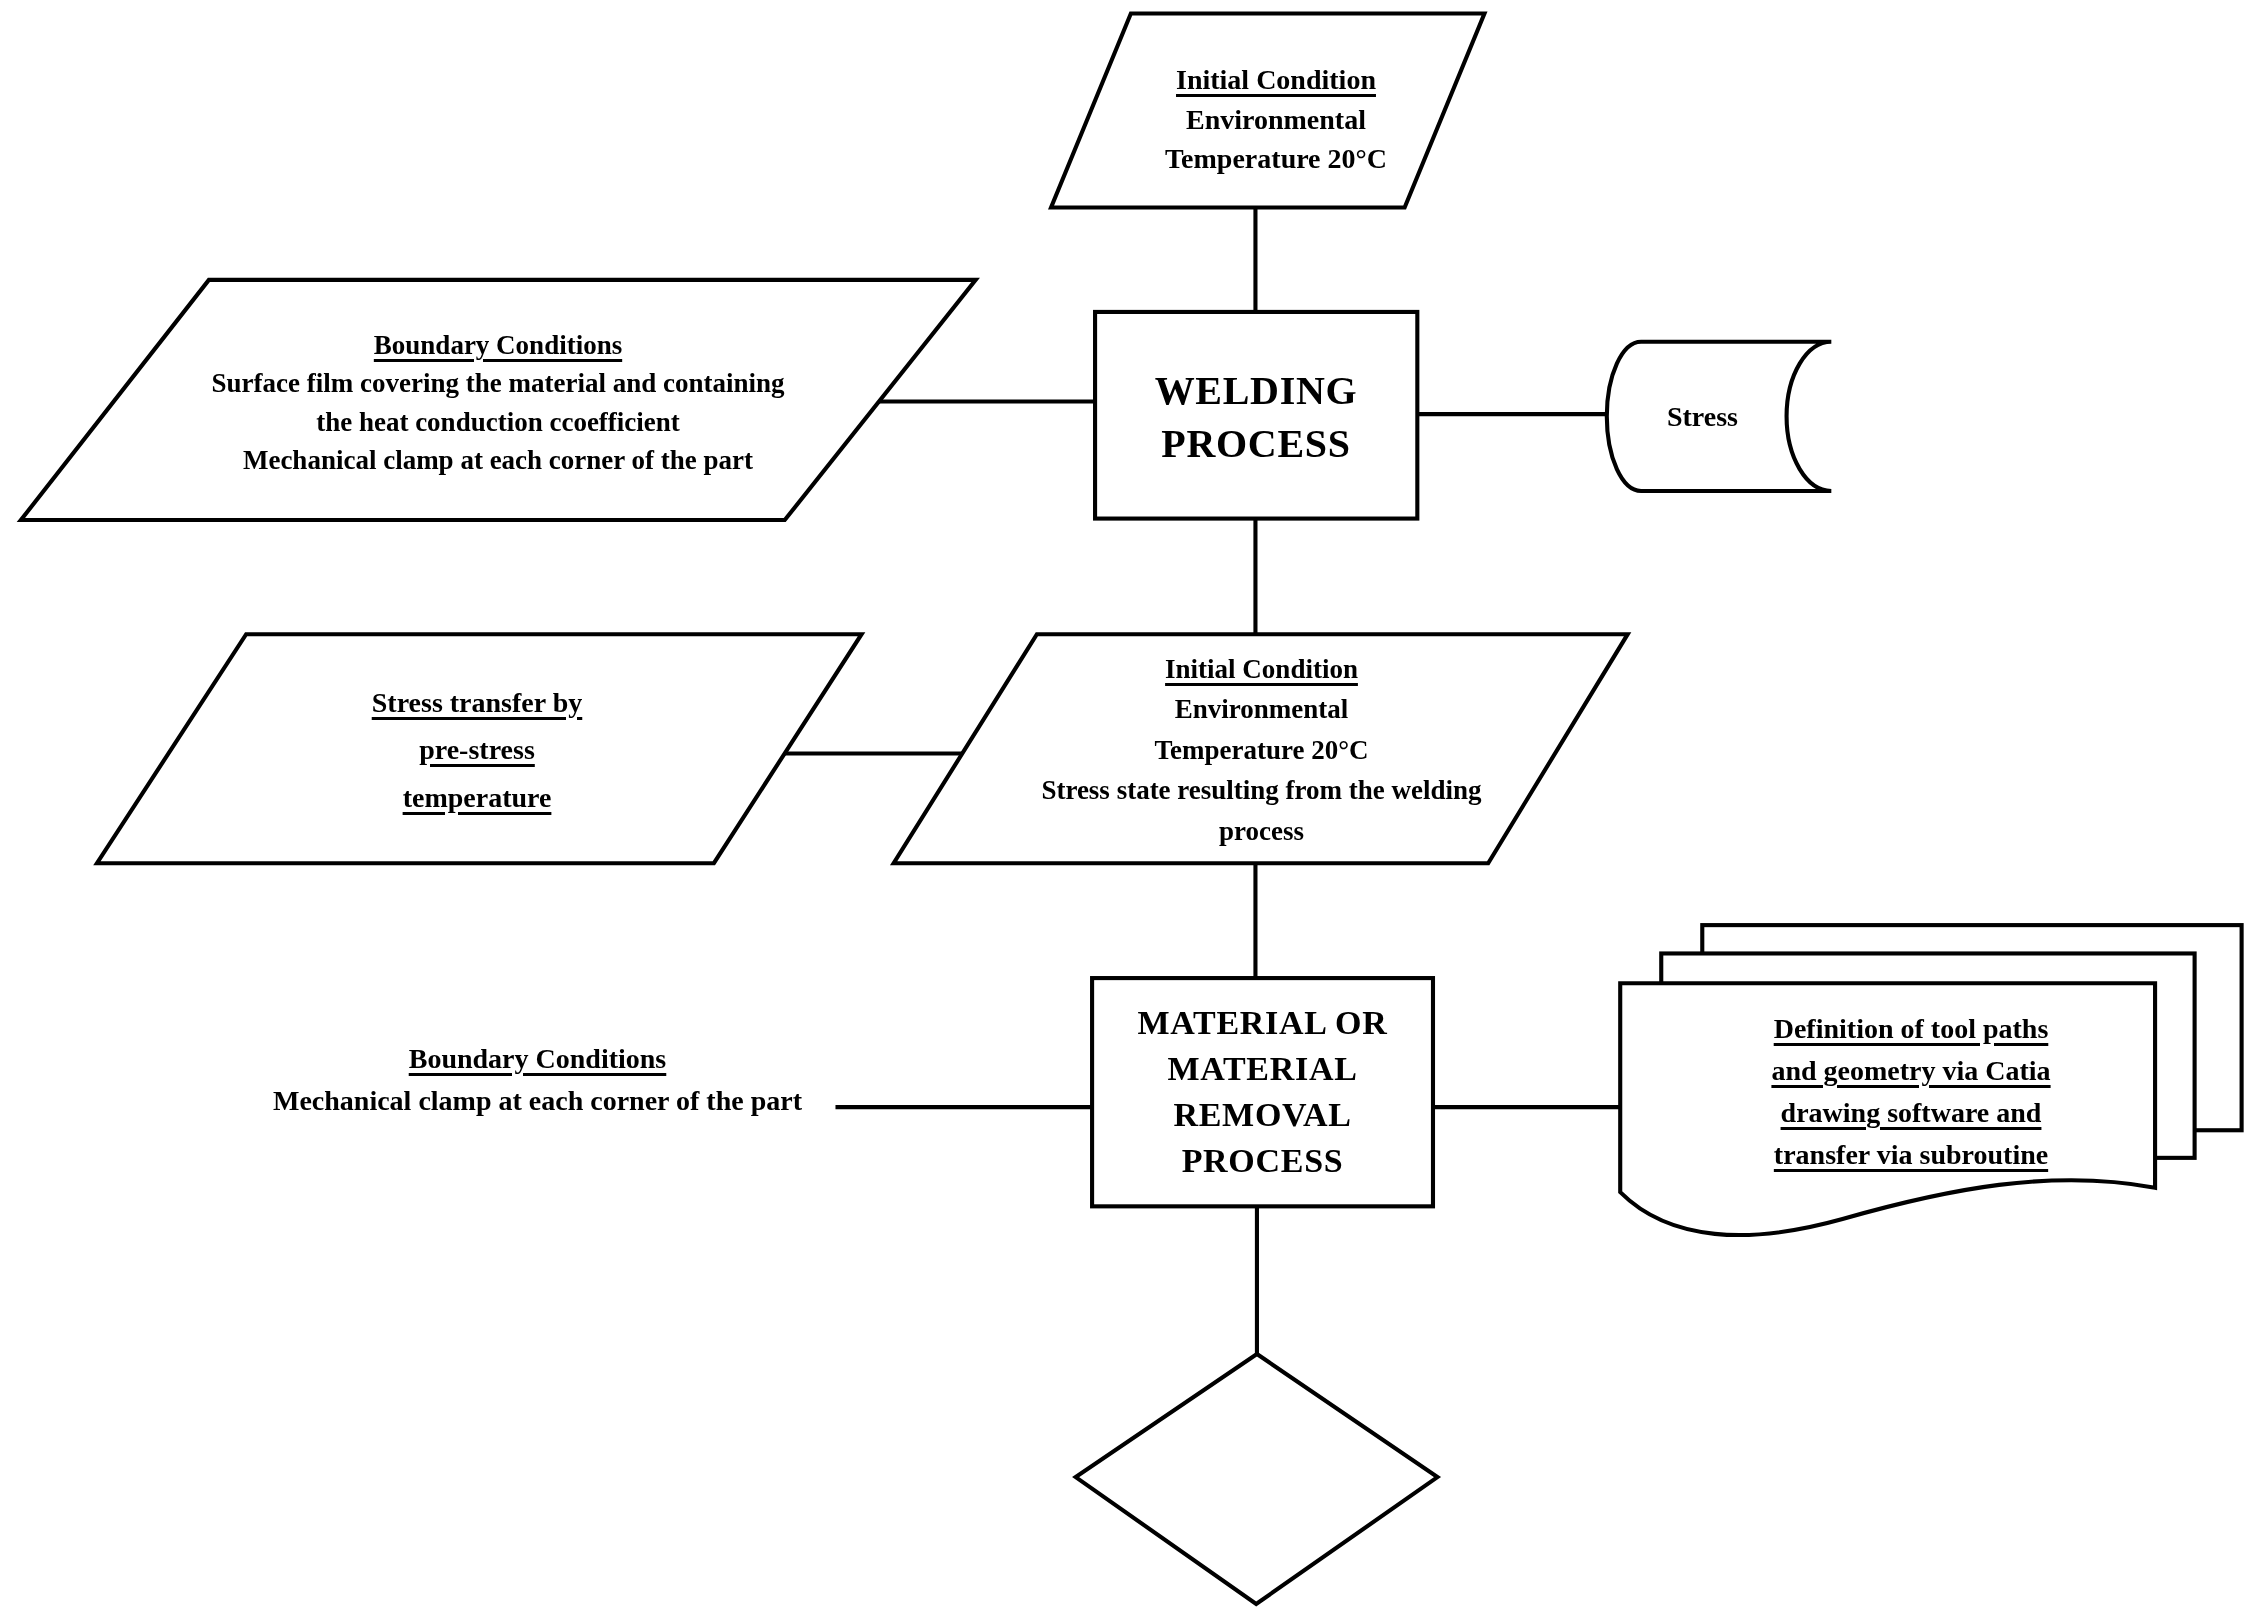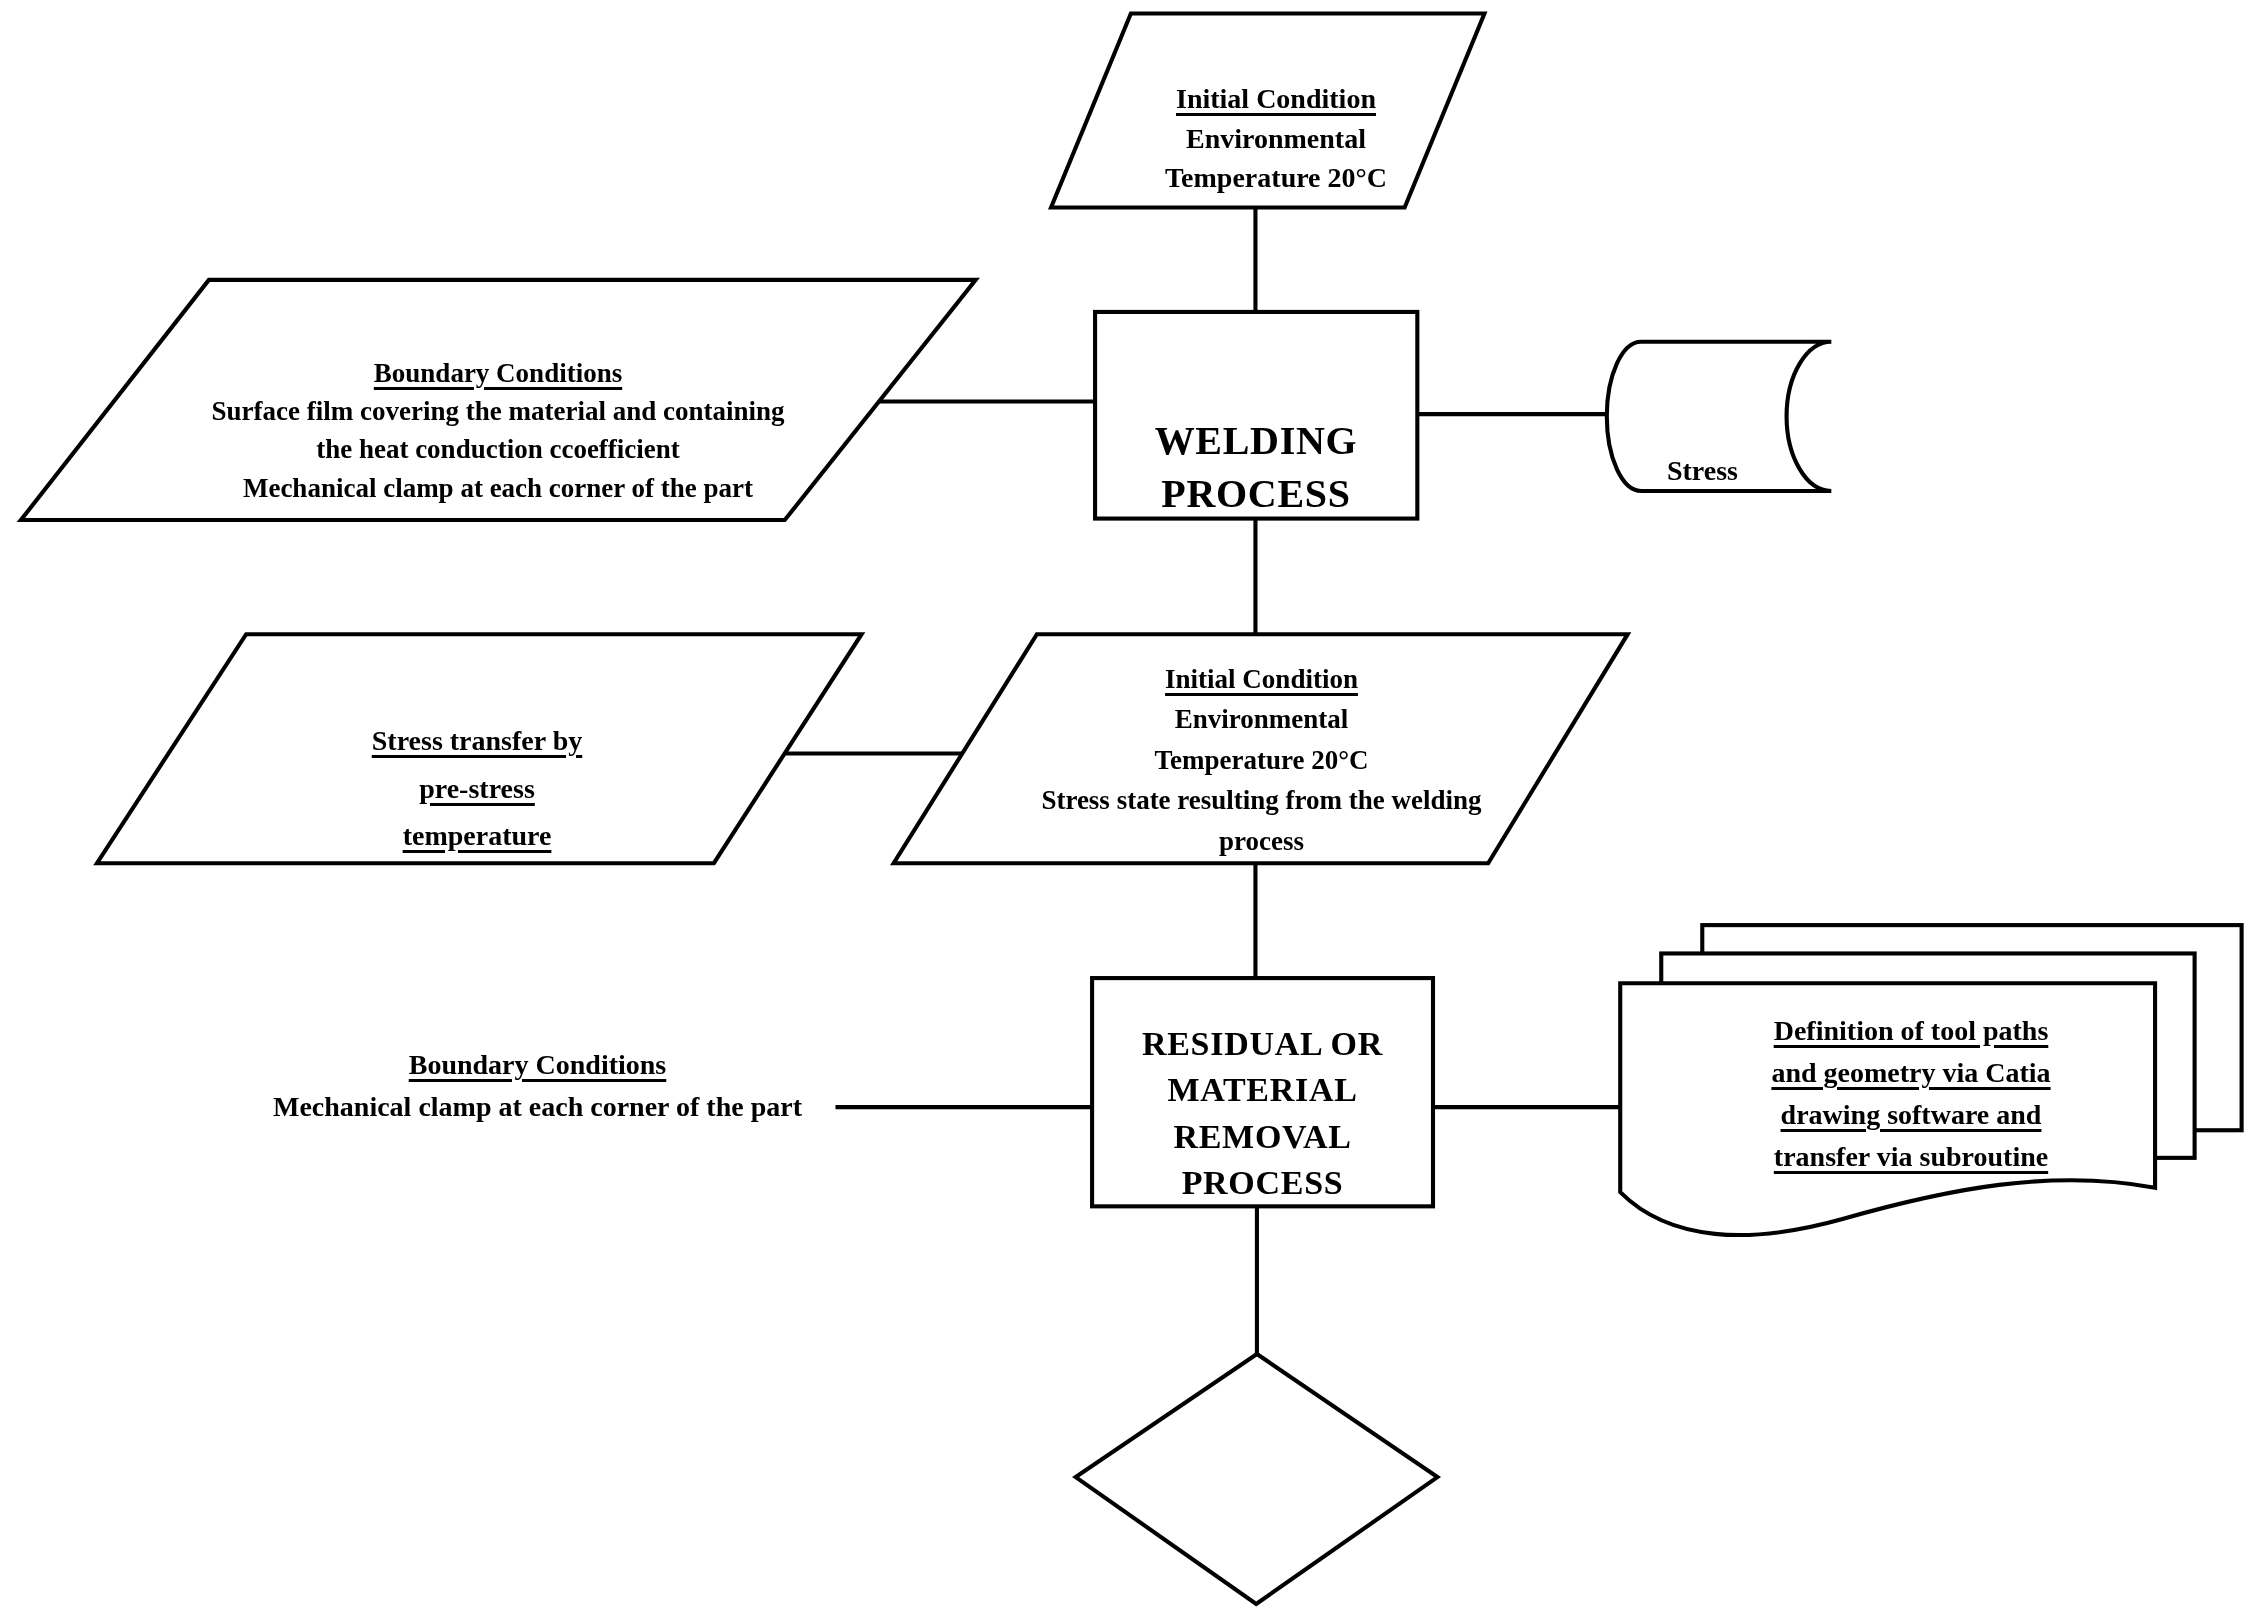--- a/index.html
+++ b/index.html
@@ -8,21 +8,21 @@
     width:2261px;height:1616px;
     background:#ffffff;
     font-family:"Liberation Serif","DejaVu Serif",serif;
     color:#000;
     overflow:hidden;
   }
   .shapes{position:absolute;left:0;top:0;}
   .node-text{
     position:absolute;
     display:flex;flex-direction:column;
-    align-items:center;justify-content:flex-end;
+    align-items:center;justify-content:center;
     text-align:center;
     font-weight:bold;
     line-height:1.42;
     white-space:nowrap;
   }
   .node-text div{white-space:nowrap;}
   .u{text-decoration:underline;text-decoration-thickness:2.6px;text-underline-offset:4.5px;}
   .t-top      {left:1067px;top:41px;   width:418px;height:157px;font-size:28px;}
   .t-left     {left:71px;  top:298px;  width:854px;height:209px;font-size:27px;}
   .t-weld     {left:1095px;top:314px;  width:322px;height:207px;font-size:40px;line-height:1.32;letter-spacing:0.7px;}
@@ -104,21 +104,21 @@
 
   <div class="node-text t-mid">
     <div class="u">Initial Condition</div>
     <div>Environmental</div>
     <div>Temperature 20°C</div>
     <div>Stress state resulting from the welding</div>
     <div>process</div>
   </div>
 
   <div class="node-text t-mach">
-    <div>RESIDUAL OR</div>
+    <div>MATERIAL OR</div>
     <div>MATERIAL</div>
     <div>REMOVAL</div>
     <div>PROCESS</div>
   </div>
 
   <div class="node-text t-bound2">
     <div class="u">Boundary Conditions</div>
     <div>Mechanical clamp at each corner of the part</div>
   </div>
 

